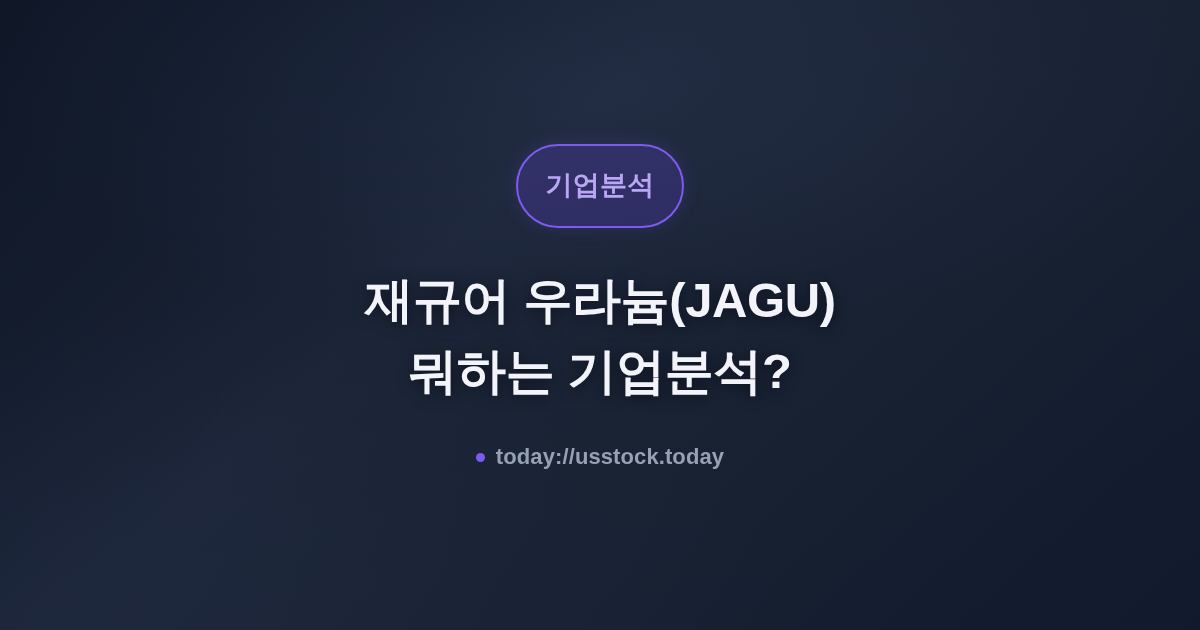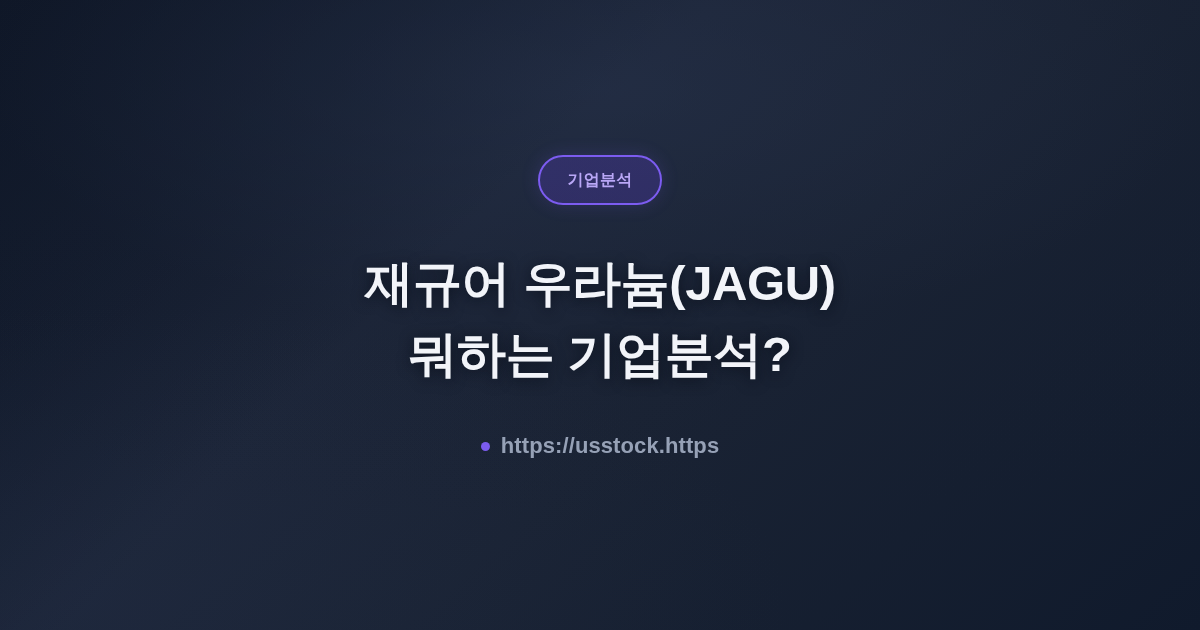--- a/index.html
+++ b/index.html
@@ -60,37 +60,37 @@
     width: 100%;
     margin-top: -18px;
   }
 
   
   .badge {
     display: inline-flex;
     align-items: center;
     justify-content: center;
     height: 46px;
-    padding: 0 28px;
+    padding: 17px 28px;
     border: 2px solid #7c5cf0;
     border-radius: 999px;
     background: rgba(88, 62, 196, 0.30);
     color: #b9a7f6;
-    font-size: 16px;
+    font-size: 27px;
     font-weight: 700;
     letter-spacing: 0.2px;
     line-height: 1;
     white-space: nowrap;
     box-shadow: 0 0 18px rgba(124, 92, 240, 0.18);
     margin-bottom: 29px;
   }
 
   
   .title {
-    margin: 14px;
+    margin: 8px;
     text-align: center;
     color: #f2f4f9;
     font-size: 49px;
     font-weight: 700;
     line-height: 1.455;
     letter-spacing: -0.4px;
     text-shadow: 0 2px 14px rgba(6, 10, 20, 0.70);
     white-space: nowrap;
   }
   .title .line {
@@ -131,18 +131,18 @@
       <span>기업분석</span>
     </div>
 
     <h1 class="title">
       <span class="line">재규어 우라늄(JAGU)</span>
       <span class="line">뭐하는 기업분석?</span>
     </h1>
 
     <div class="url-row">
       <span class="url-bullet"></span>
-      <span class="url-text">https://usstock.https</span>
+      <span class="url-text">today://usstock.today</span>
     </div>
 
   </div>
 
 </div>
 
 </body></html>

